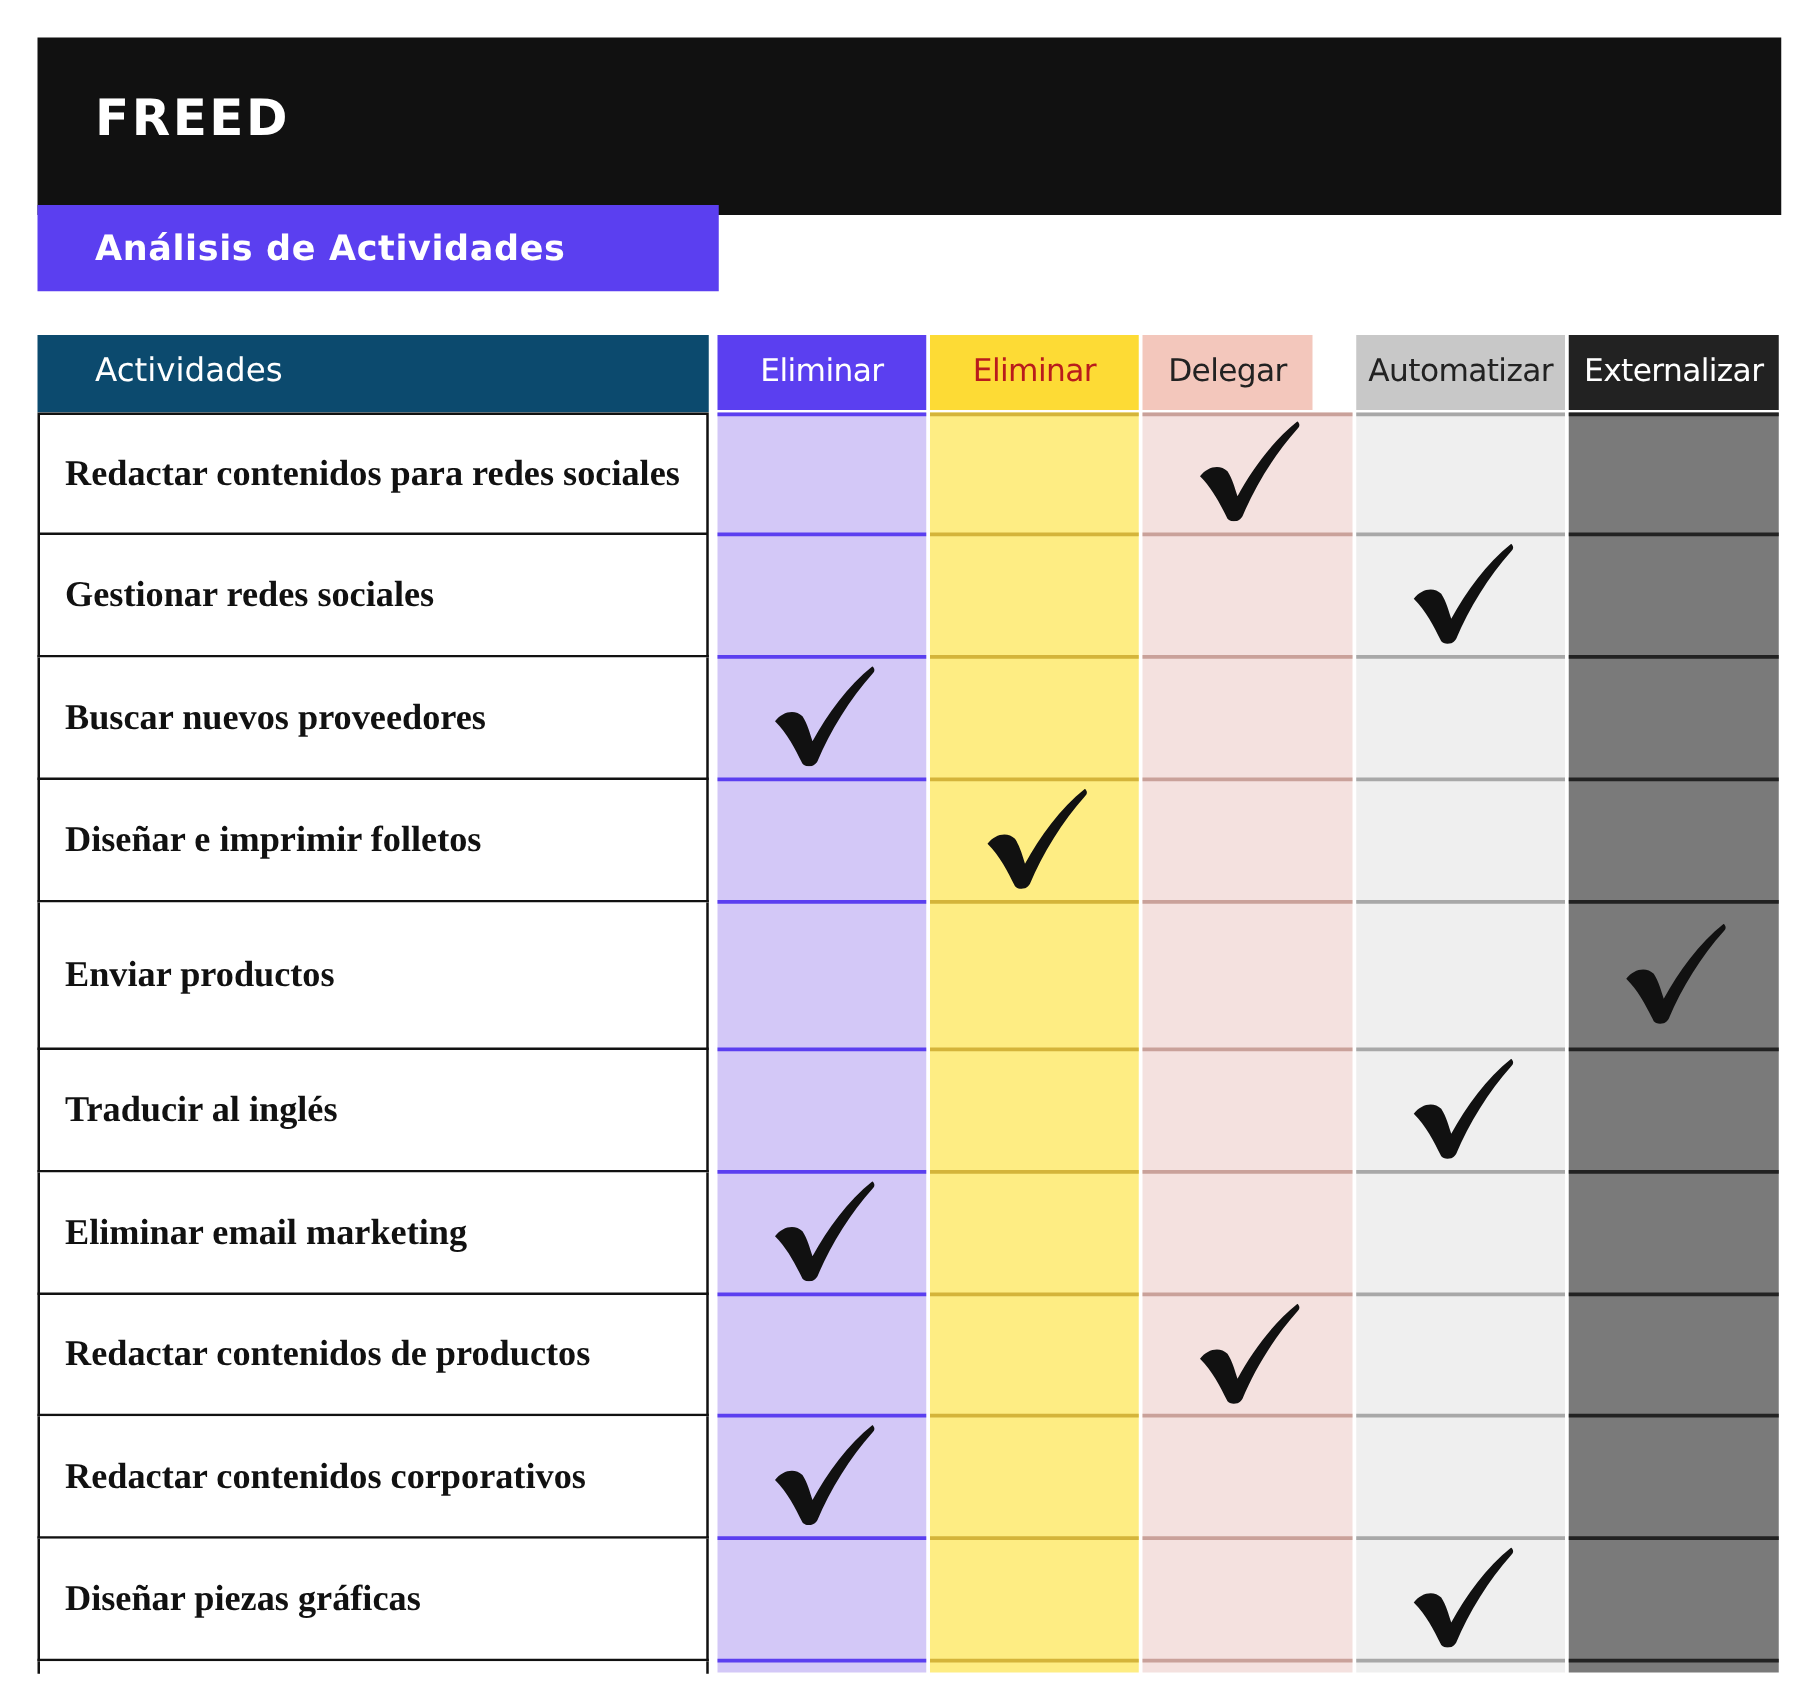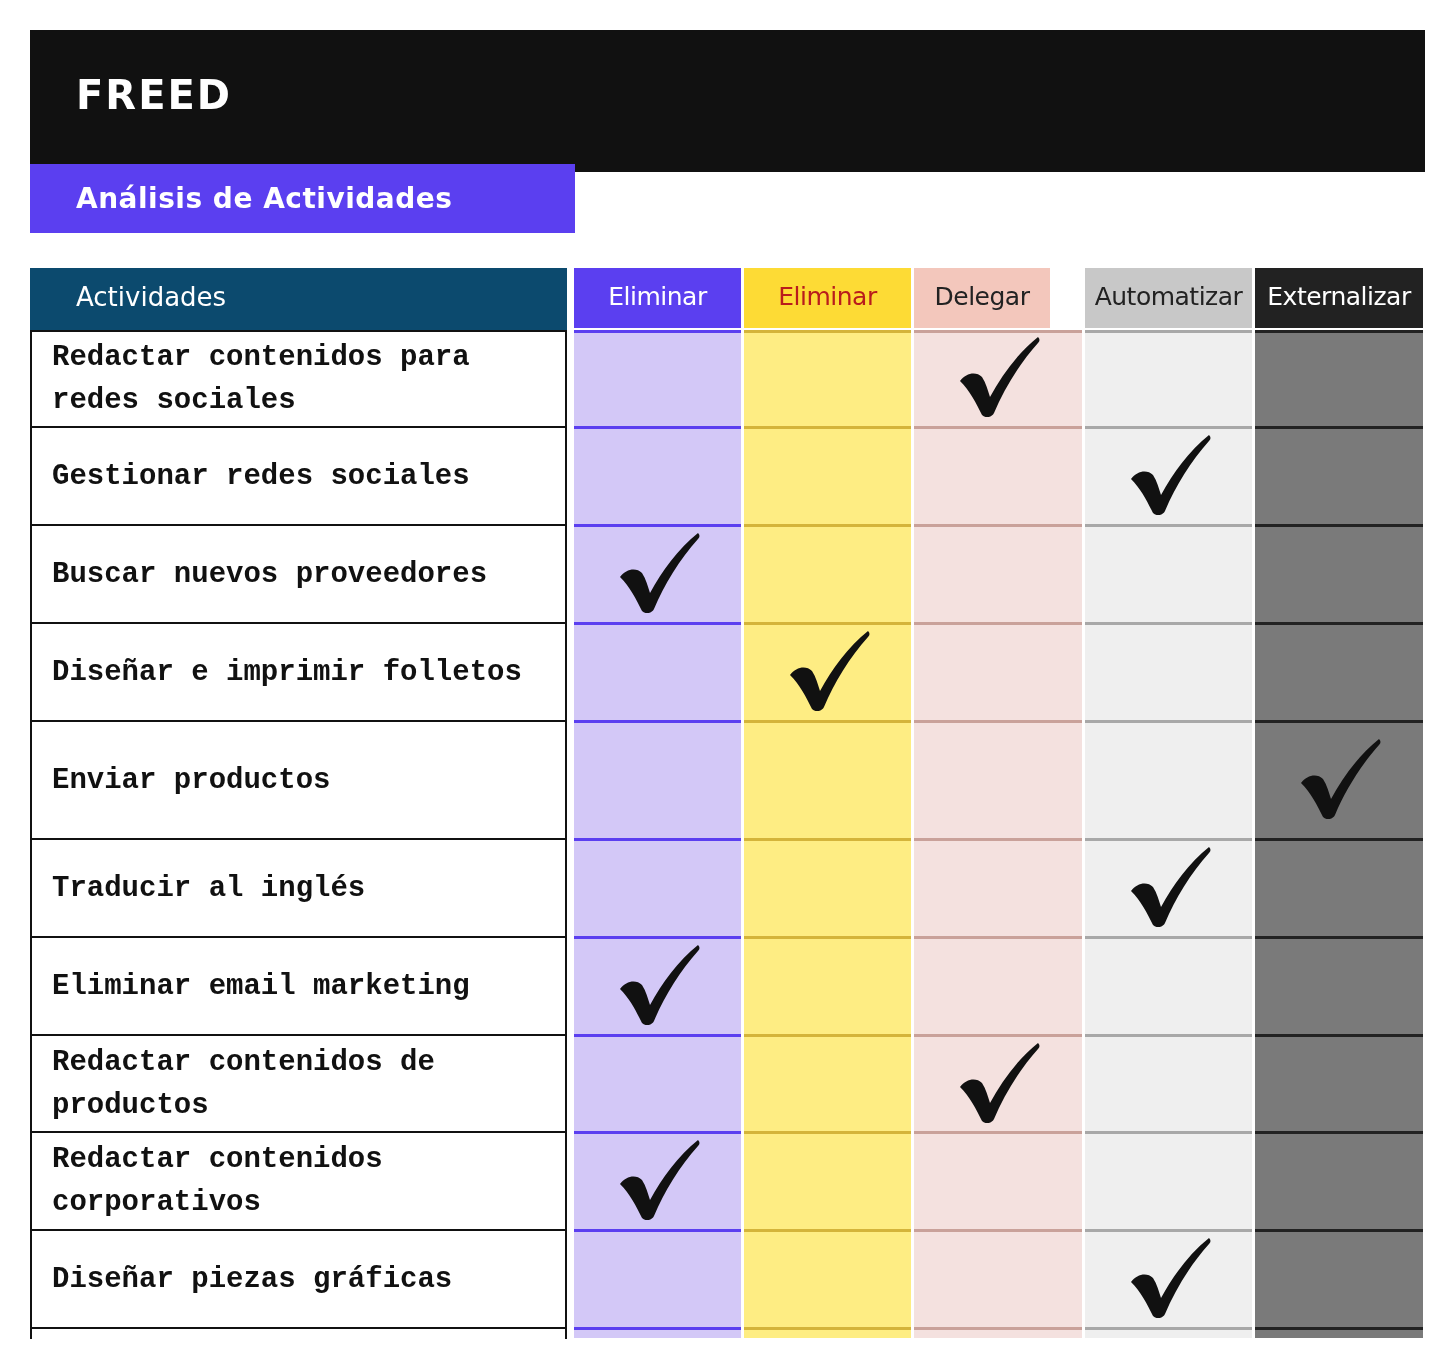--- a/index.html
+++ b/index.html
@@ -7,21 +7,21 @@
   .topbar { position:absolute; left:30px; top:30px; width:1395px; height:142px; background:#111111; }
   .logo { position:absolute; left:46px; top:42px; color:#ffffff; font-family:"DejaVu Sans", sans-serif; font-size:40px; font-weight:bold; letter-spacing:2px; }
   .tagline { position:absolute; left:1206px; top:34px; color:#e6e6e6; font-family:"DejaVu Sans", sans-serif; font-size:17px; line-height:24px; width:170px; }
   .subtitle { position:absolute; left:30px; top:164px; width:545px; height:69px; background:#5b3ff0; color:#fff; font-family:"DejaVu Sans", sans-serif; font-weight:bold; font-size:28px; line-height:69px; padding-left:46px; box-sizing:border-box; letter-spacing:0.5px; }
 
   .table { position:absolute; left:30px; top:268px; }
   .hdr-act { position:absolute; left:0; top:0; width:537px; height:62px; background:#0c4a6e; color:#fff; font-size:26px; line-height:58px; padding-left:46px; box-sizing:border-box; font-family:"DejaVu Sans", sans-serif; }
   .col-hdr { position:absolute; top:0; height:60px; font-family:"DejaVu Sans", sans-serif; font-size:25px; line-height:58px; text-align:center; white-space:nowrap; overflow:hidden; letter-spacing:-0.5px; }
   .colbody { position:absolute; top:62px; height:1008px; }
 
-  .act-cell { position:absolute; left:0; width:537px; background:#fff; border:2px solid #111; border-top:none; box-sizing:border-box; display:flex; align-items:center; padding-left:20px; font-family:Liberation Mono, monospace; font-weight:bold; font-size:29px; line-height:43px; color:#111; }
+  .act-cell { position:absolute; left:0; width:537px; background:#fff; border:2px solid #111; border-top:none; box-sizing:border-box; display:flex; align-items:center; padding-left:20px; font-family:Liberation Serif, serif; font-weight:bold; font-size:29px; line-height:43px; color:#111; }
   .rowline { position:absolute; height:3px; }
   .check { position:absolute; width:84px; height:80px; }
 </style>
 </head>
 <body>
 
 <div class="topbar">
   <div class="logo">FREED</div>
 </div>
 <div class="subtitle">Análisis de Actividades</div>

